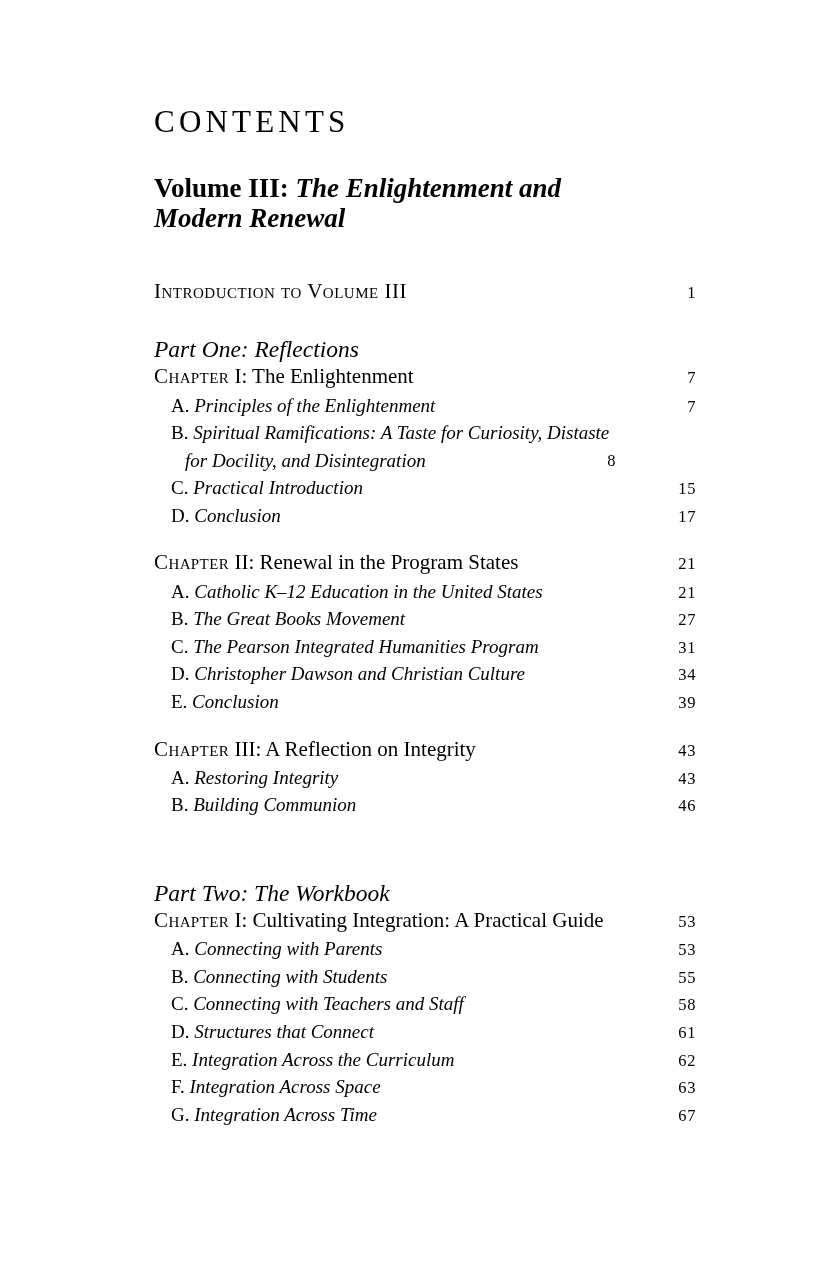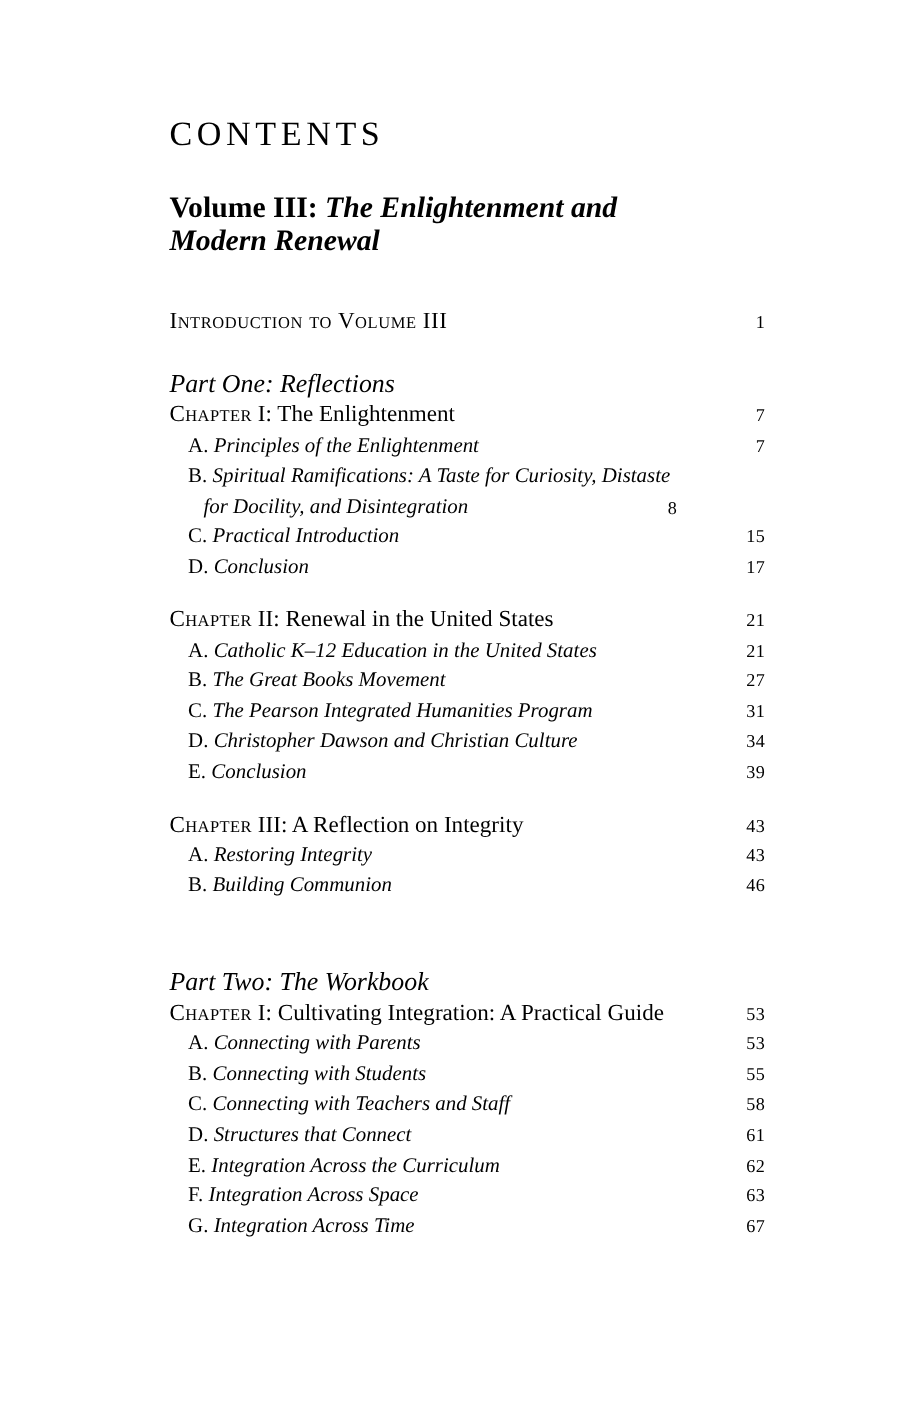--- a/index.html
+++ b/index.html
@@ -121,21 +121,21 @@
   .sub-row.wrapped {
     display: block;
     position: relative;
   }
   .sub-row.wrapped .linewrap {
     display: block;
     max-width: 445px;
   }
   .sub-row.wrapped .line2 {
     display: flex;
-    align-items: flex-end;
+    align-items: center;
     padding-left: 14px;
     gap: 32px;
   }
   .sub-row.wrapped .line2 .leader { flex: 1 1 auto; }
   .sub-row.wrapped .line2 .pageno {
     flex: 0 0 auto;
     width: 34px;
     text-align: right;
     font-size: 16.5px;
     letter-spacing: 0.6px;
@@ -205,21 +205,21 @@
             <span class="leader"></span>
             <span class="pageno">17</span>
           </div>
         </div>
       </div>
 
       <div class="gap-chap"></div>
 
       <div class="group">
         <div class="row chapter-row">
-          <span class="label"><span class="chap-word">Chapter</span> <span>II:</span> <span class="chap-title">Renewal in the United States</span></span>
+          <span class="label"><span class="chap-word">Chapter</span> <span>II:</span> <span class="chap-title">Renewal in the Program States</span></span>
           <span class="leader"></span>
           <span class="pageno">21</span>
         </div>
         <div class="sub-list">
           <div class="row sub-row">
             <span class="label"><span class="letter">A.</span> <span class="sub-title">Catholic K–12 Education in the United States</span></span>
             <span class="leader"></span>
             <span class="pageno">21</span>
           </div>
           <div class="row sub-row">

